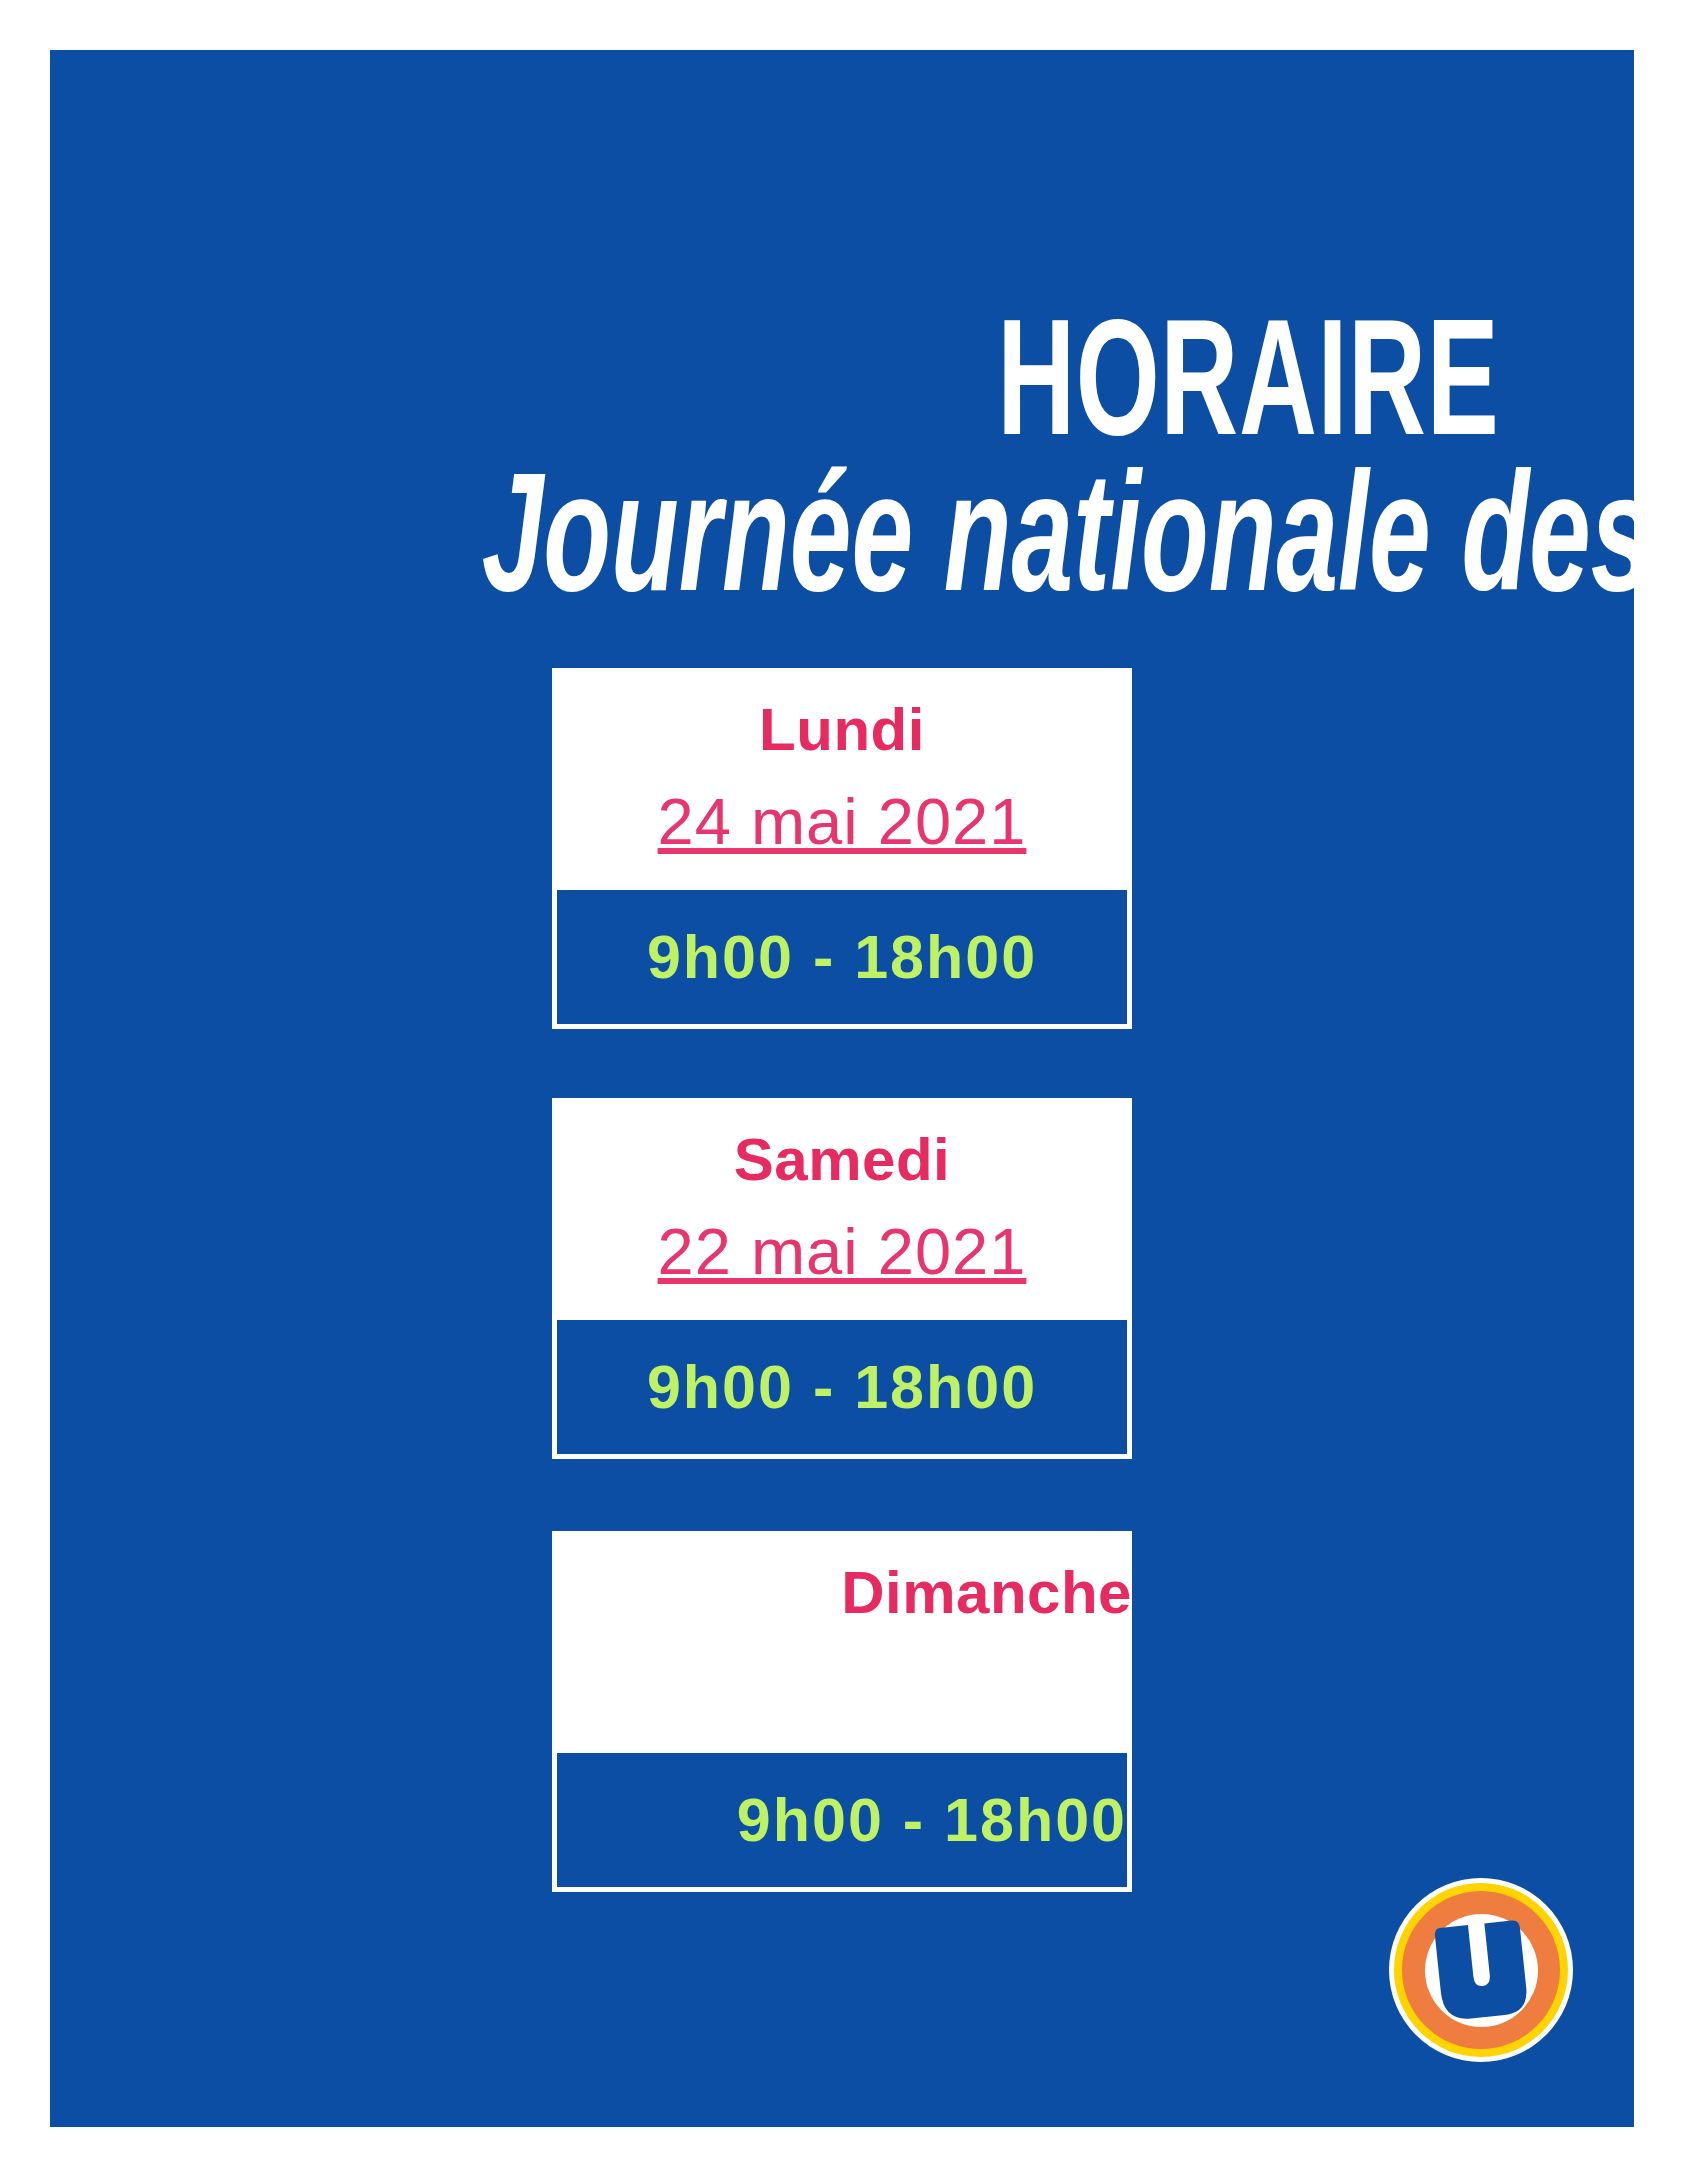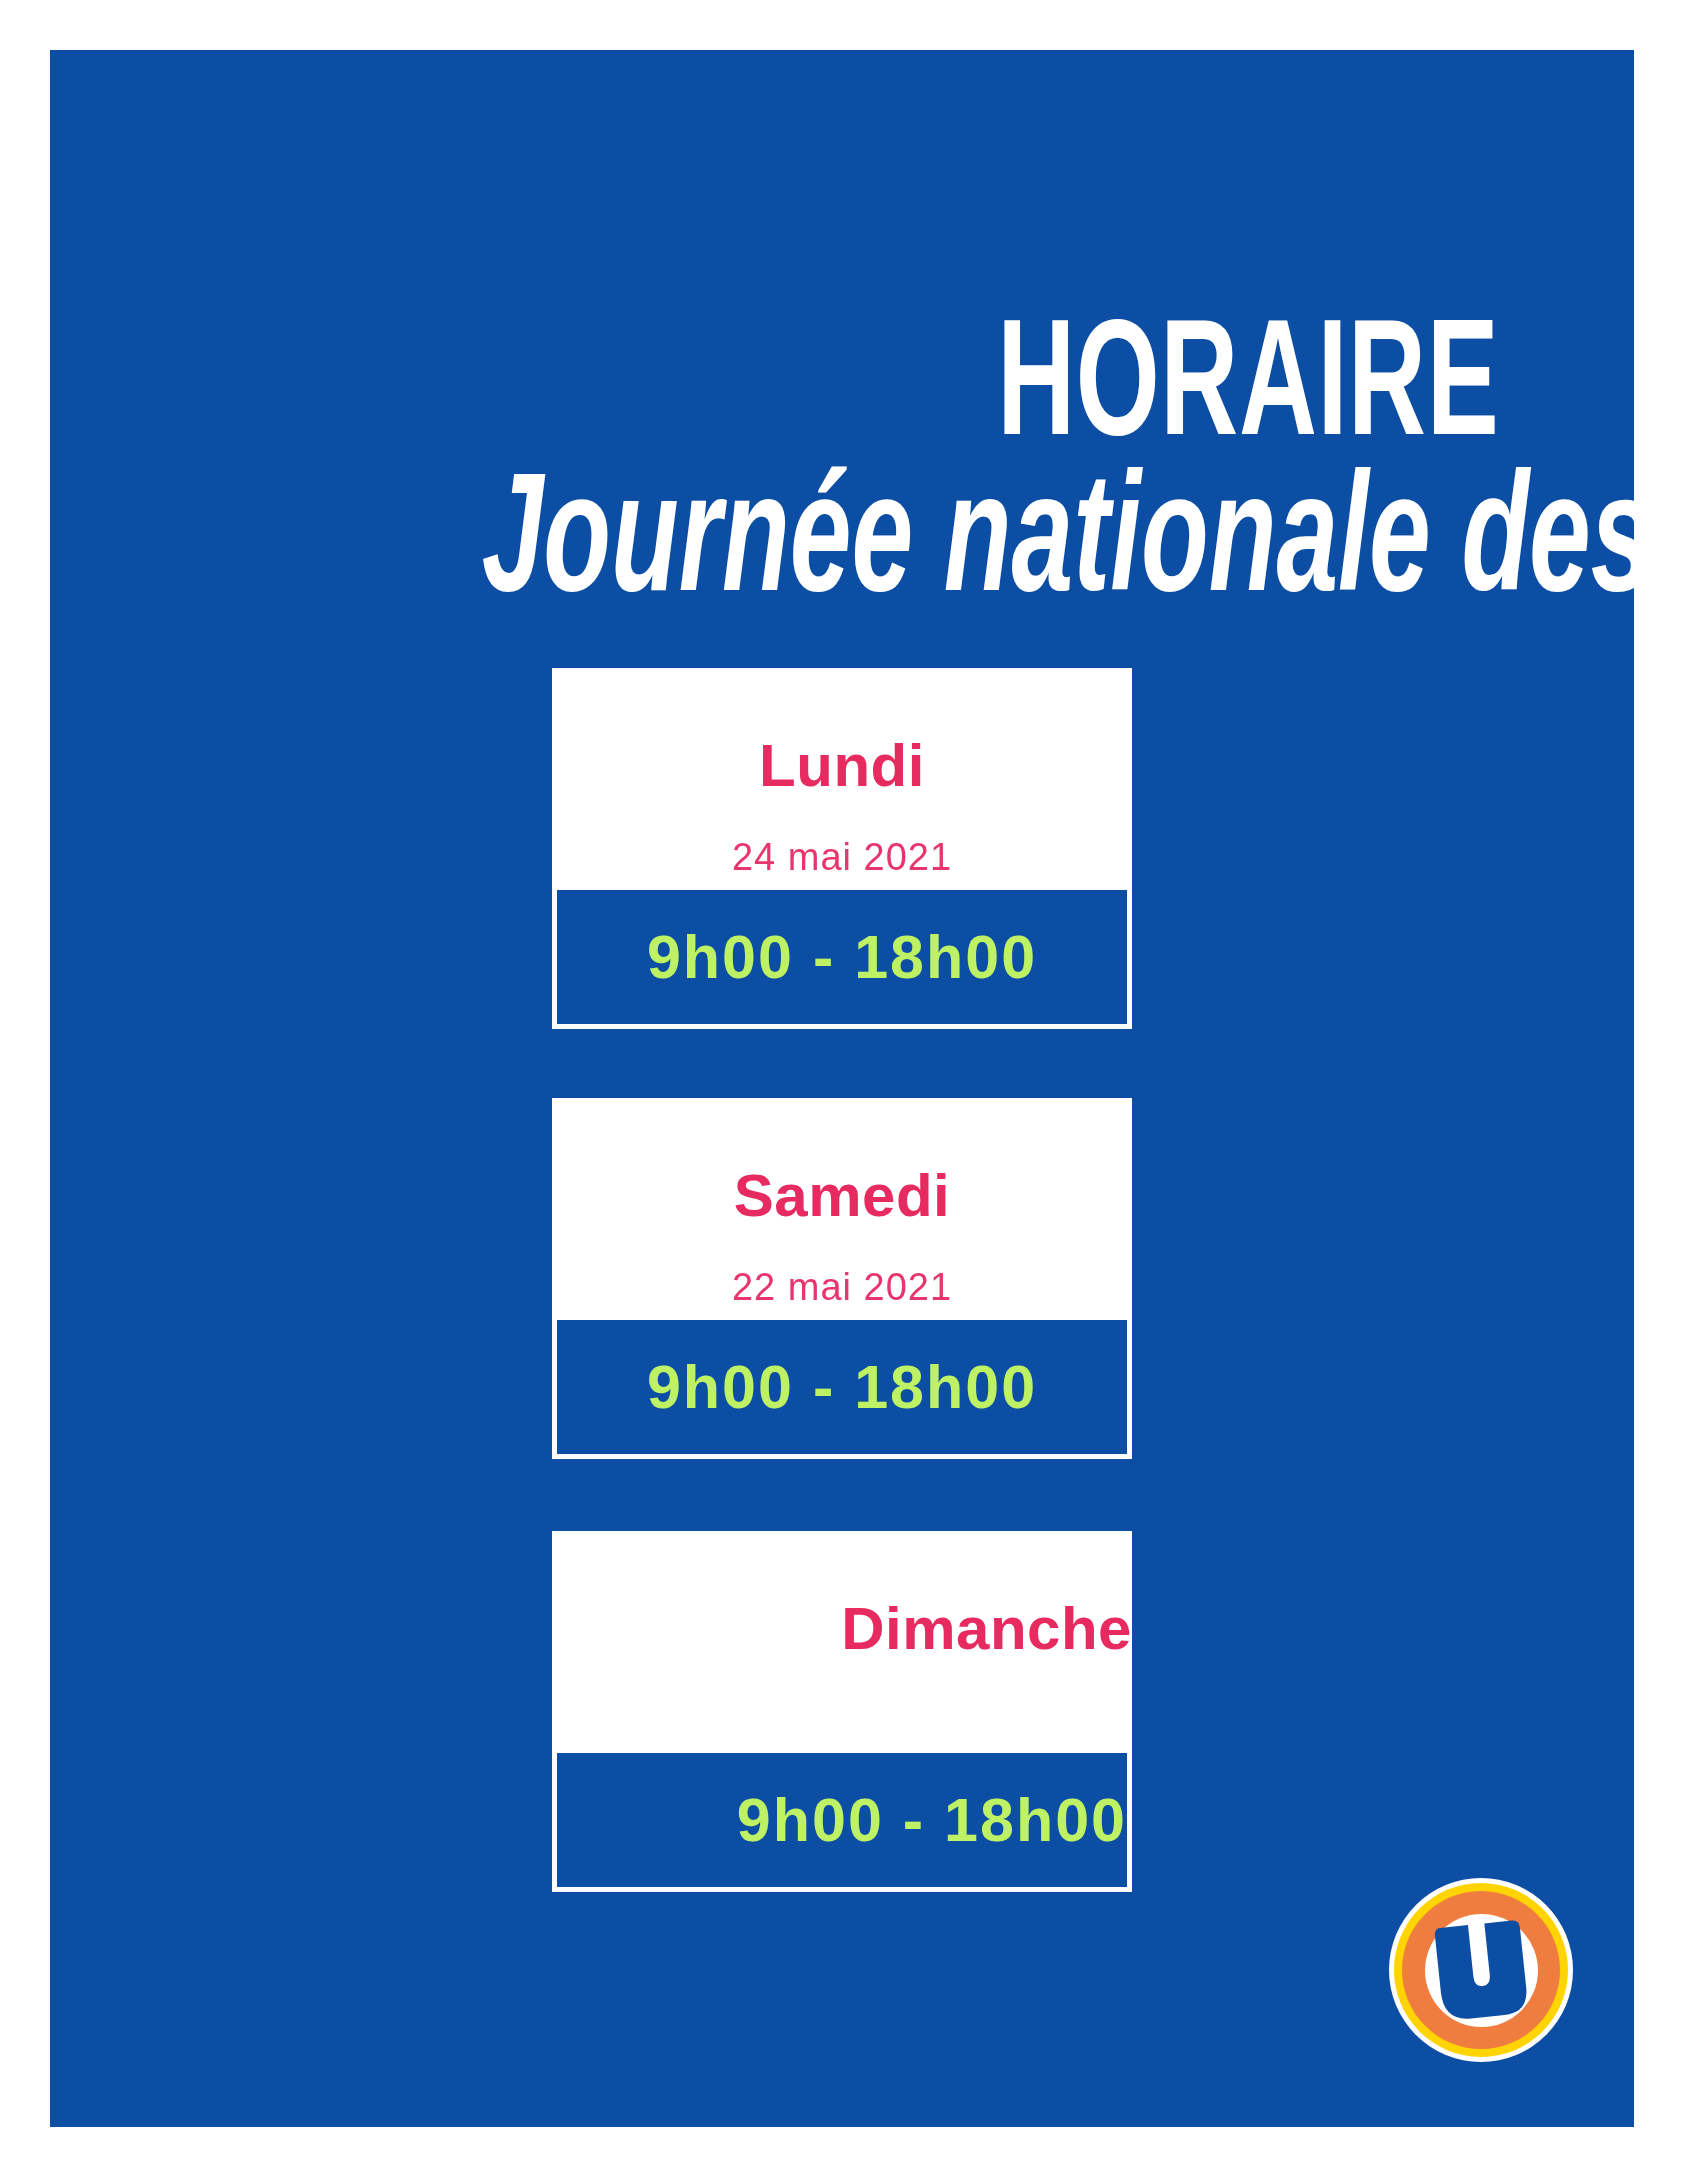--- a/index.html
+++ b/index.html
@@ -66,34 +66,35 @@
     width: 580px;
     height: 361px;
     background: #ffffff;
     box-sizing: border-box;
     text-align: center;
   }
   .card-1 { top: 618px; }
   .card-2 { top: 1048px; }
   .card-3 { top: 1481px; text-align: right; }
   .day-label {
-    margin-top: 68px;
+    margin-top: 32px;
     line-height: 60px;
     font-size: 60px;
     font-weight: 700;
     color: #E72B61;
     letter-spacing: 0.5px;
   }
   .date-label {
     margin-top: 32px;
     line-height: 59px;
-    font-size: 38px;
+    font-size: 65px;
     font-weight: 400;
     color: #E8356D;
     letter-spacing: 1px;
+    text-decoration: underline;
   }
   .hours-band {
     position: absolute;
     left: 5px;
     right: 5px;
     bottom: 5px;
     height: 134px;
     background: #0B4EA3;
   }
   .hours-text {

